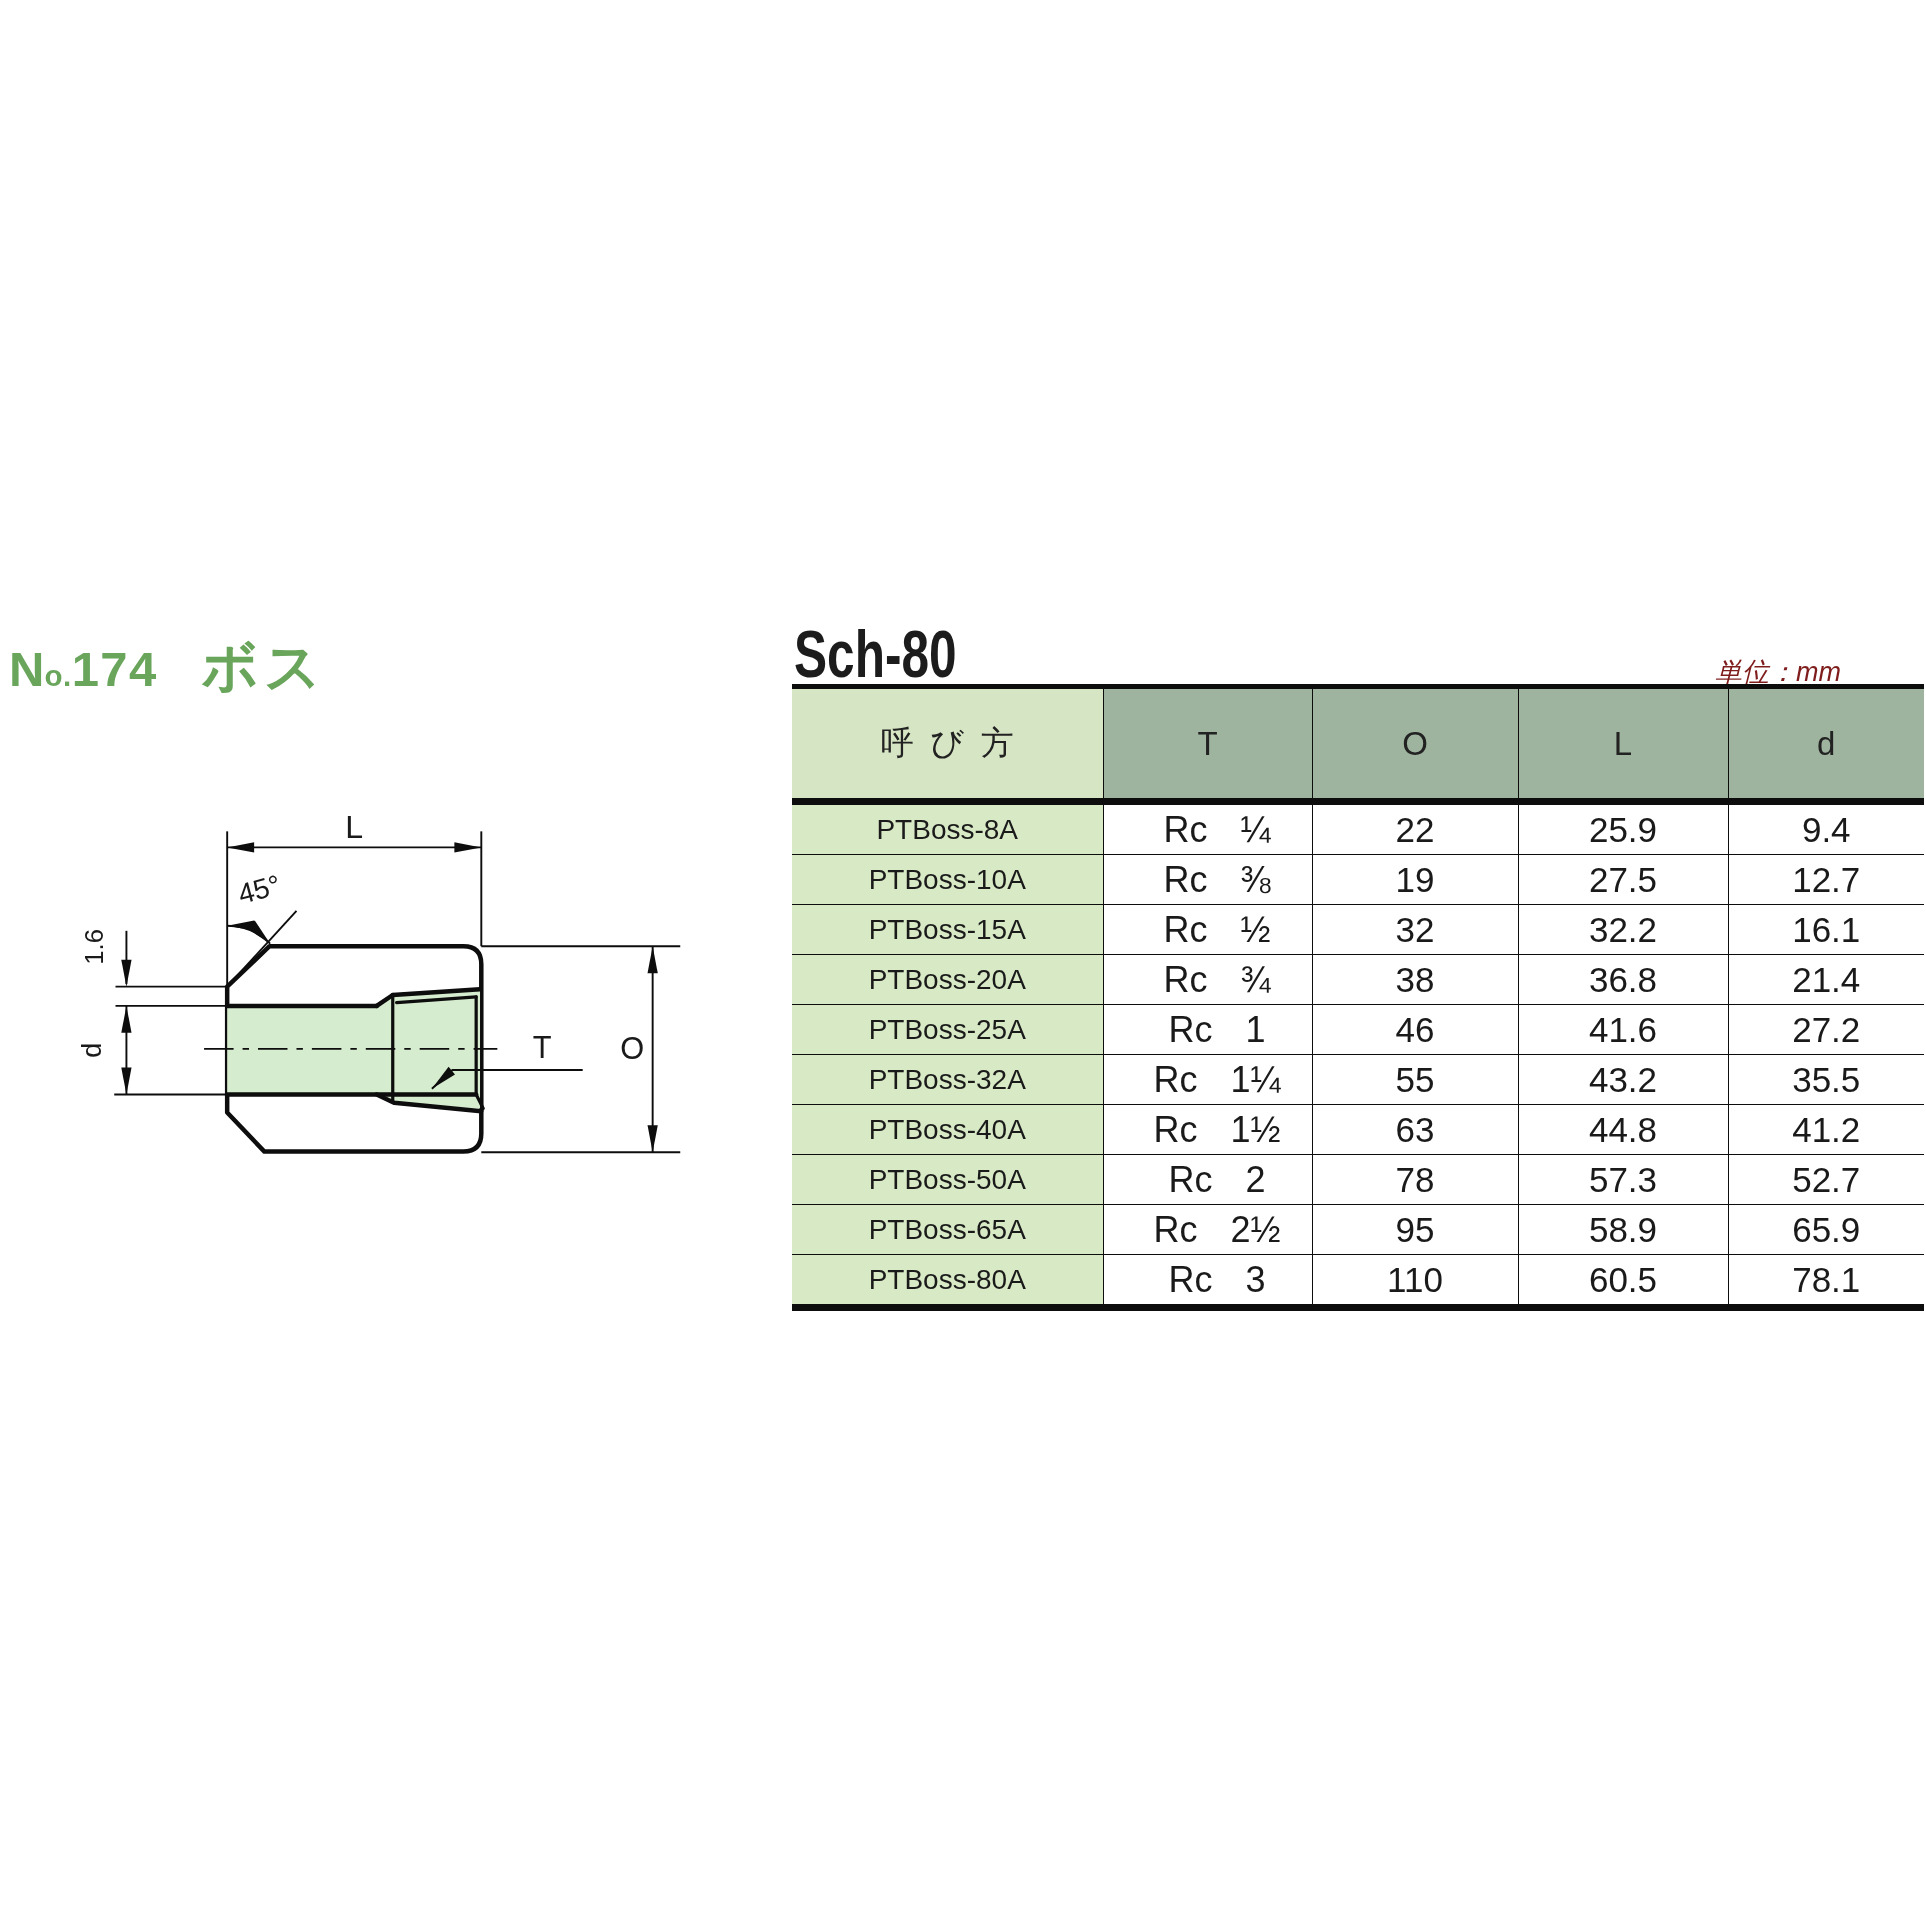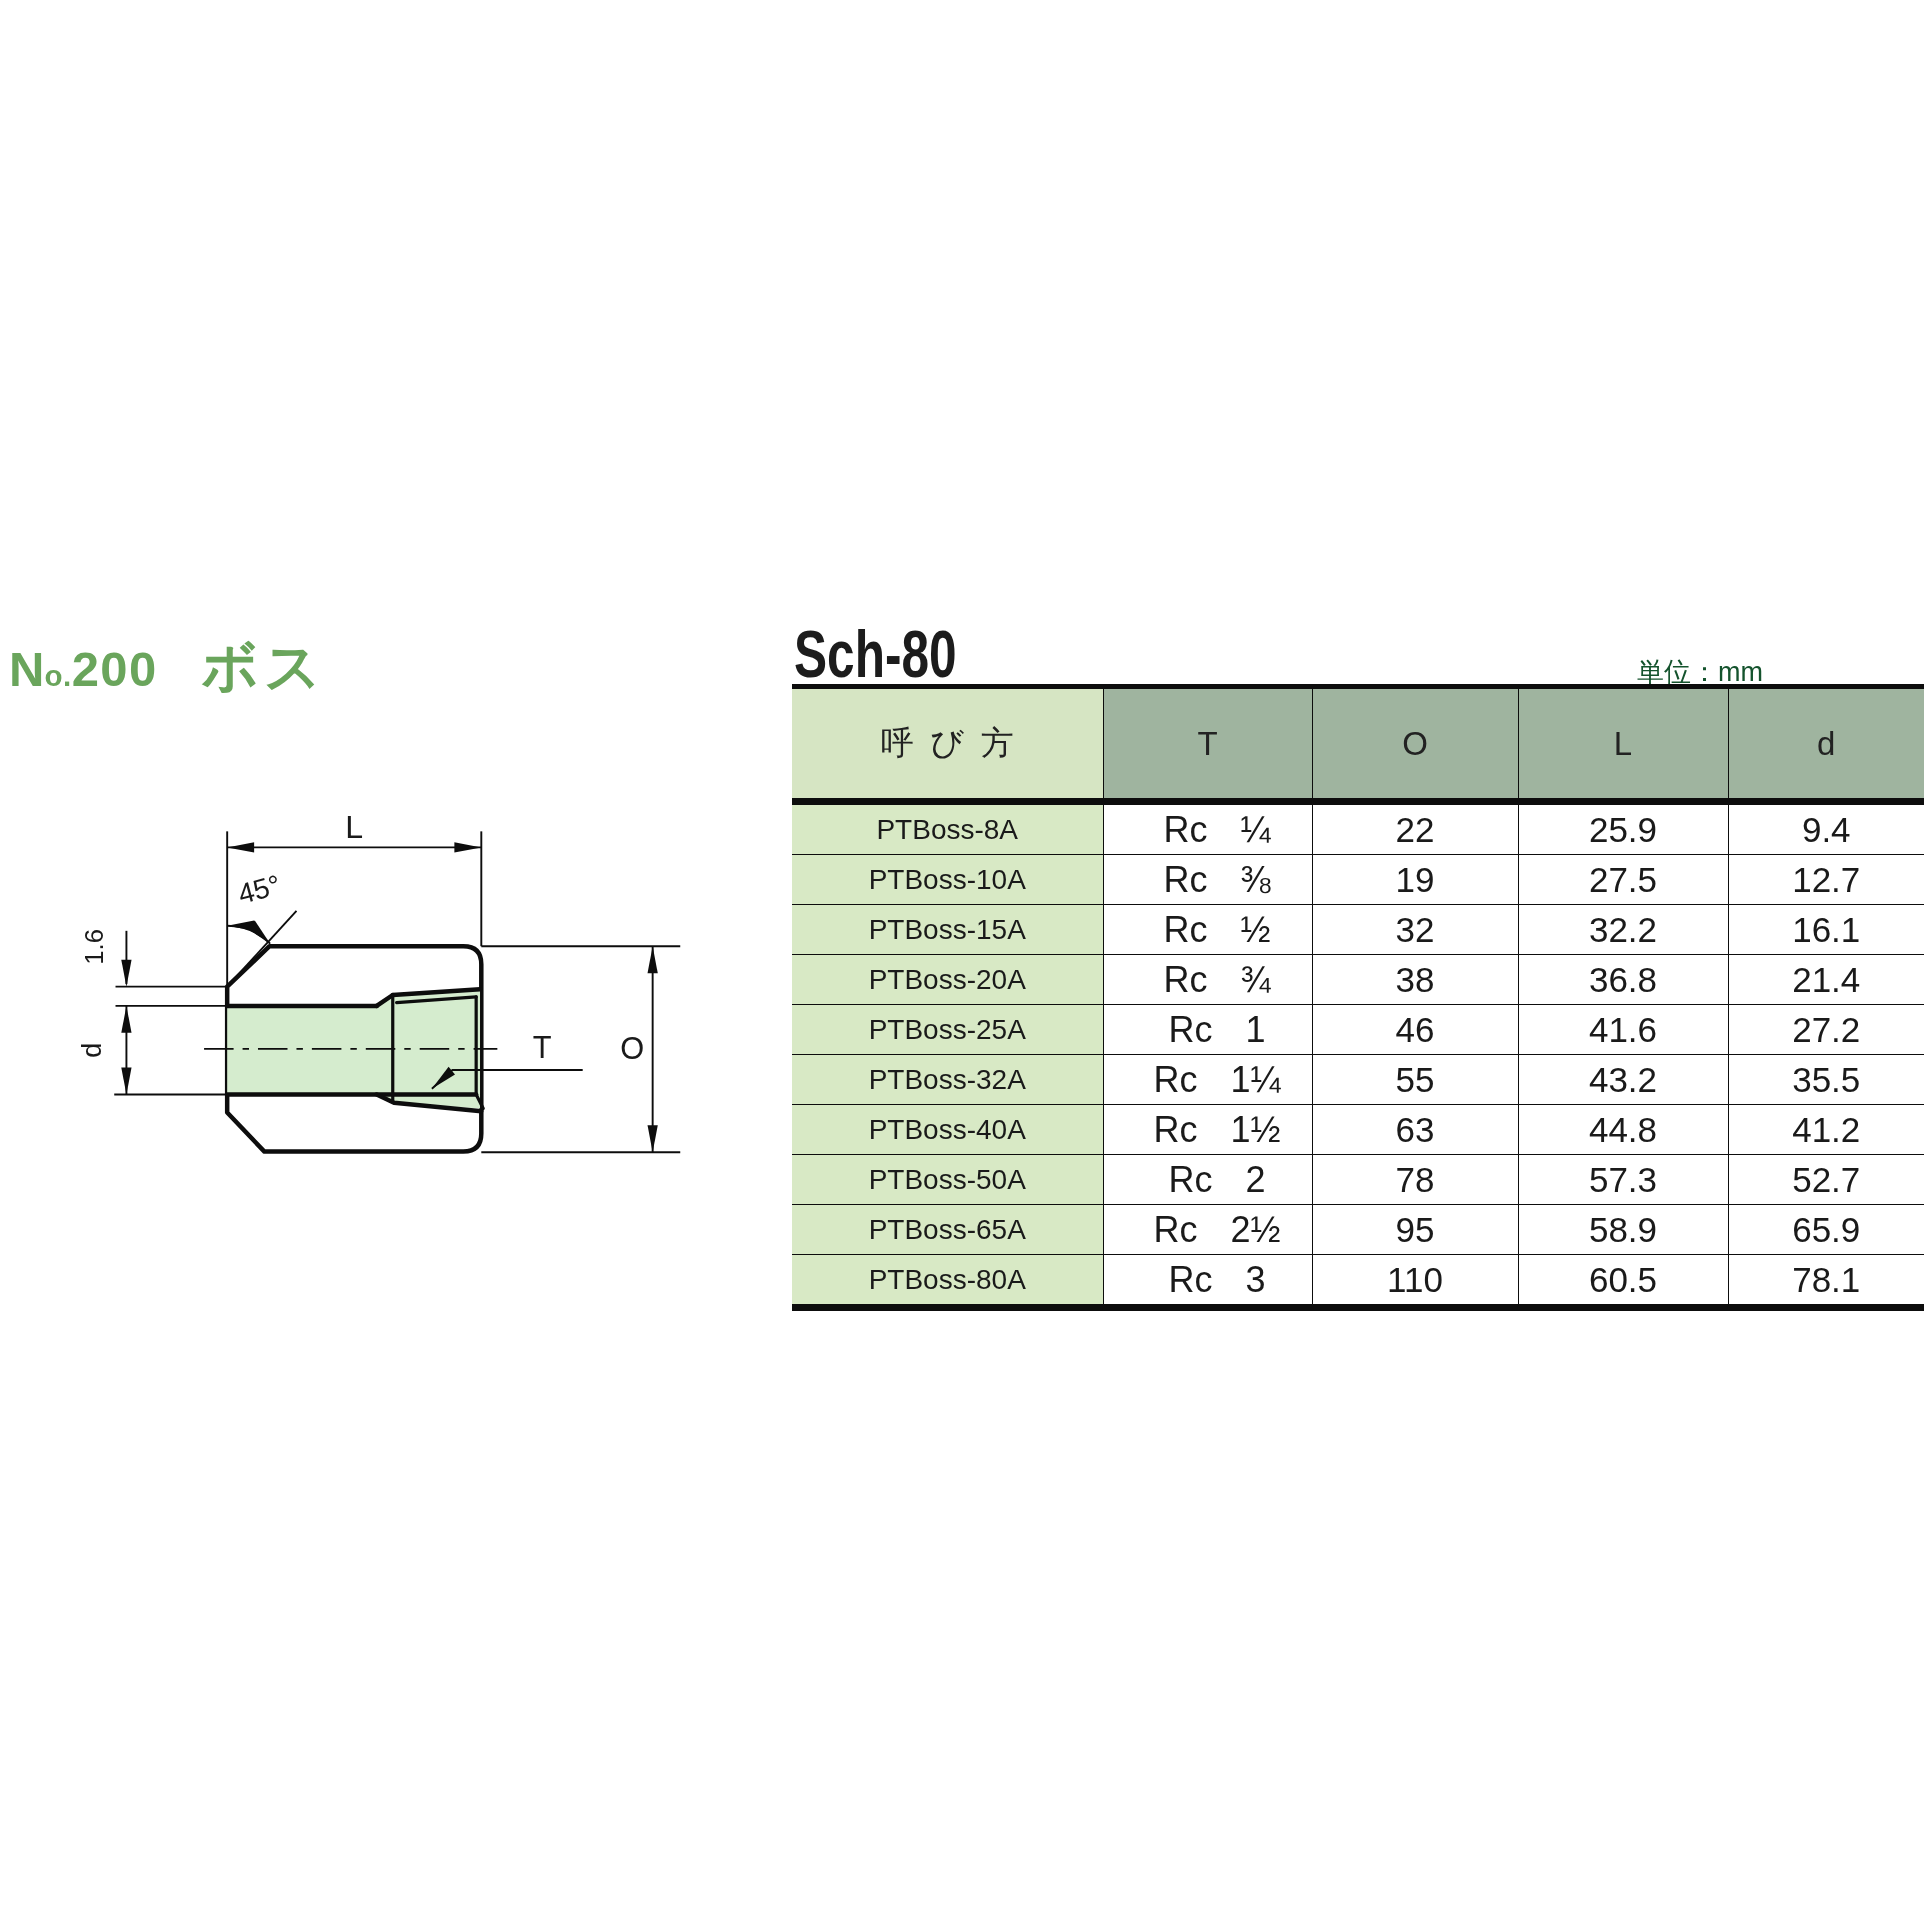--- a/index.html
+++ b/index.html
@@ -15,22 +15,22 @@
   .mt-n{font-size:49px;}
   .mt-o{font-size:29.5px;letter-spacing:0.6px;}
   .mt-num{font-size:49px;letter-spacing:1.3px;}
   .mt-name{font-size:56px;margin-left:44px;letter-spacing:5.1px;}
   
   .sch-title{
     position:absolute;left:794px;top:620px;font-size:67px;font-weight:bold;line-height:1;
     transform:scaleX(0.74);transform-origin:left bottom;white-space:nowrap;color:#1c1c1c;
   }
   .unit-label{
-    position:absolute;left:1637px;top:654px;width:282px;text-align:left;
-    font-size:27px;color:#14532d;
+    position:absolute;left:1637px;top:654px;width:282px;text-align:center;
+    font-size:27px;color:#7f1d1d;font-style:italic;
   }
   table.spec{
     position:absolute;left:792px;top:684px;width:997px;
     border-collapse:collapse;table-layout:fixed;
     border-top:5.1px solid var(--line-color);
     border-bottom:7.7px solid var(--line-color);
   }
   table.spec th{
     height:107px;font-weight:normal;font-size:33px;text-align:center;vertical-align:middle;
     border-bottom:7.7px solid var(--line-color);color:#222;
@@ -55,21 +55,21 @@
   .dim-text{font-family:"Liberation Sans","DejaVu Sans",sans-serif;fill:#1a1a1a;}
 </style>
 </head>
 <body>
 
 <div id="canvas">
 
   <div class="main-title">
     <span class="mt-n">N</span>
       <span class="mt-o">o.</span>
-      <span class="mt-num">200</span>
+      <span class="mt-num">174</span>
     <span class="mt-name">ボス</span>
   </div>
 
   <svg class="drawing" width="738" height="398" viewBox="0 0 1150 620">
 
     <g>
       <line class="dim-line" x1="354" y1="55" x2="354" y2="297"></line>
       <line class="dim-line" x1="750" y1="55" x2="750" y2="234"></line>
       <line class="dim-line" x1="354" y1="80" x2="750" y2="80"></line>
       <polygon class="arrow" points="354,80 396,72 396,88"></polygon>

